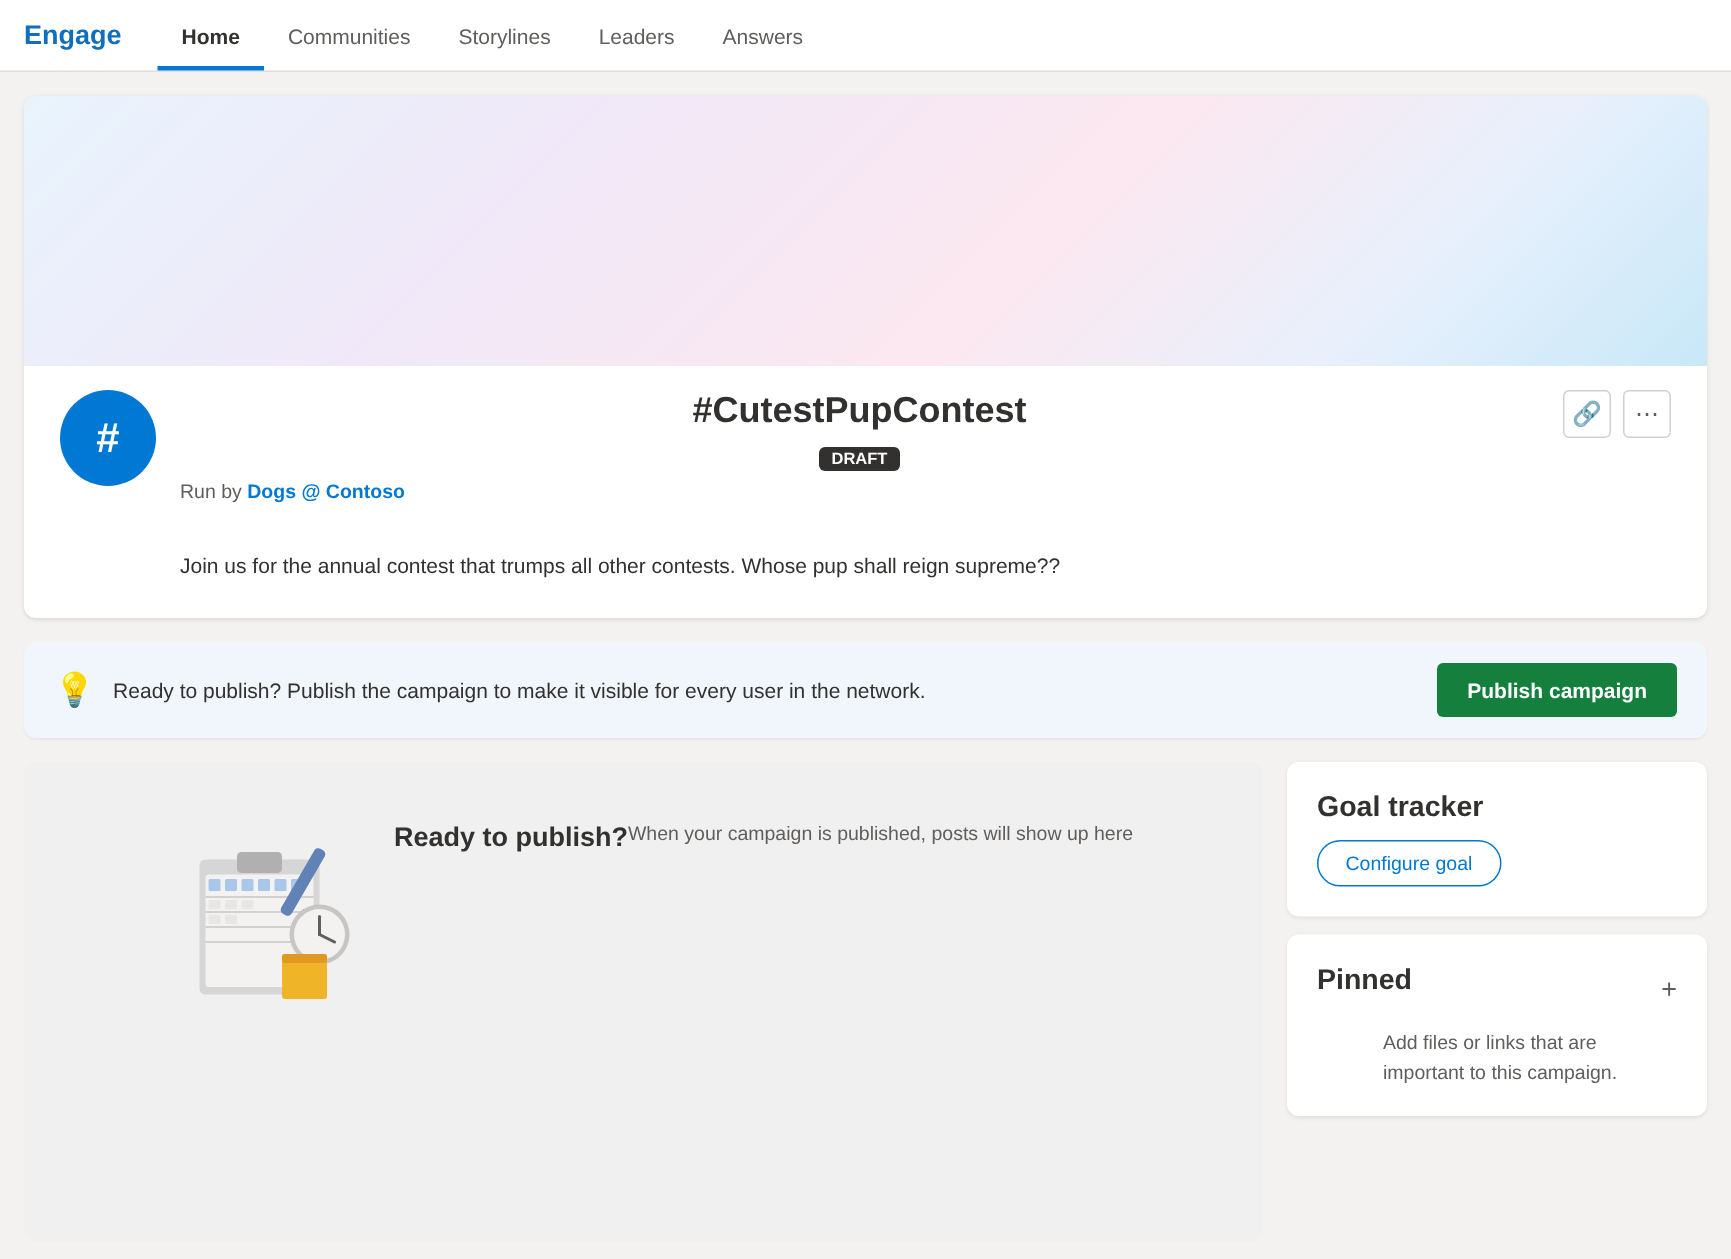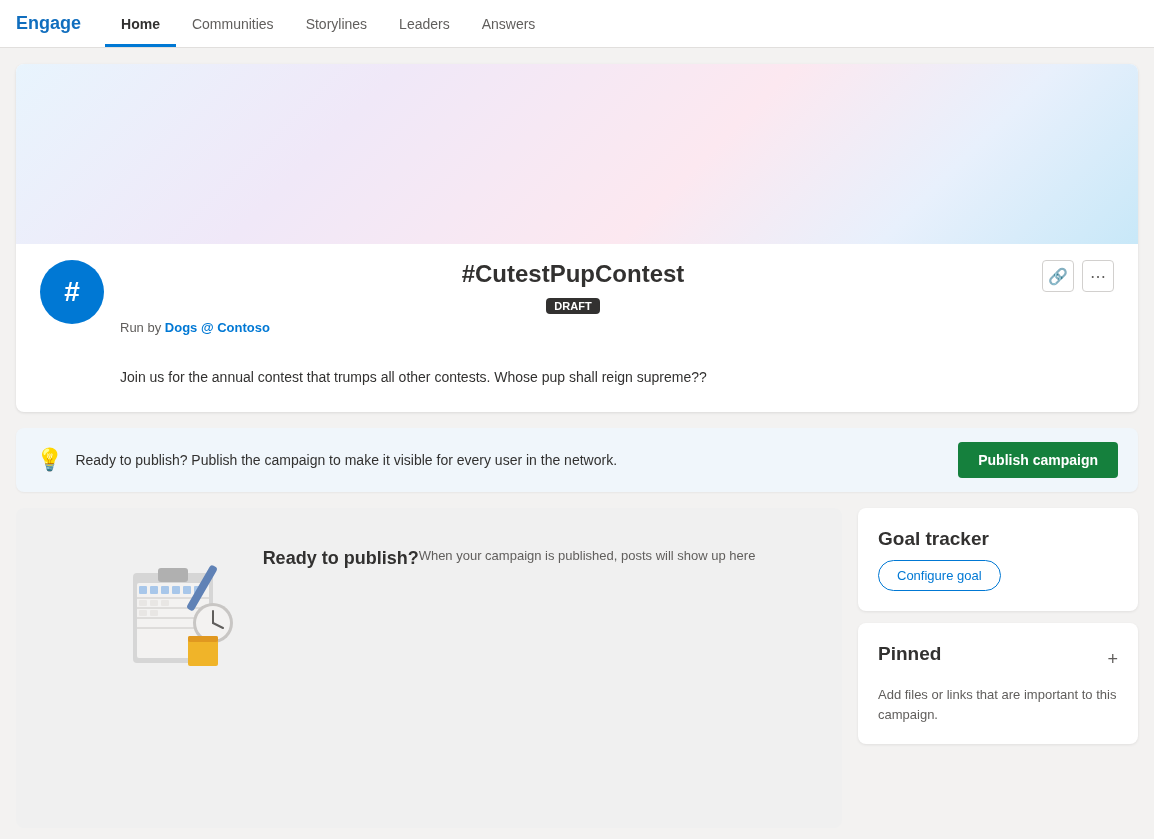--- a/index.html
+++ b/index.html
@@ -271,20 +271,21 @@
     .pinned-plus {
       font-size: 18px;
       color: #605e5c;
       cursor: pointer;
       line-height: 1;
     }
     .pinned-desc {
       font-size: 13px;
       color: #605e5c;
       line-height: 1.5;
+      margin-left: 44px;
     }
 
     
     .illus-svg {
       width: 160px;
       height: 130px;
     }
   </style>
 </head>
 <body>

